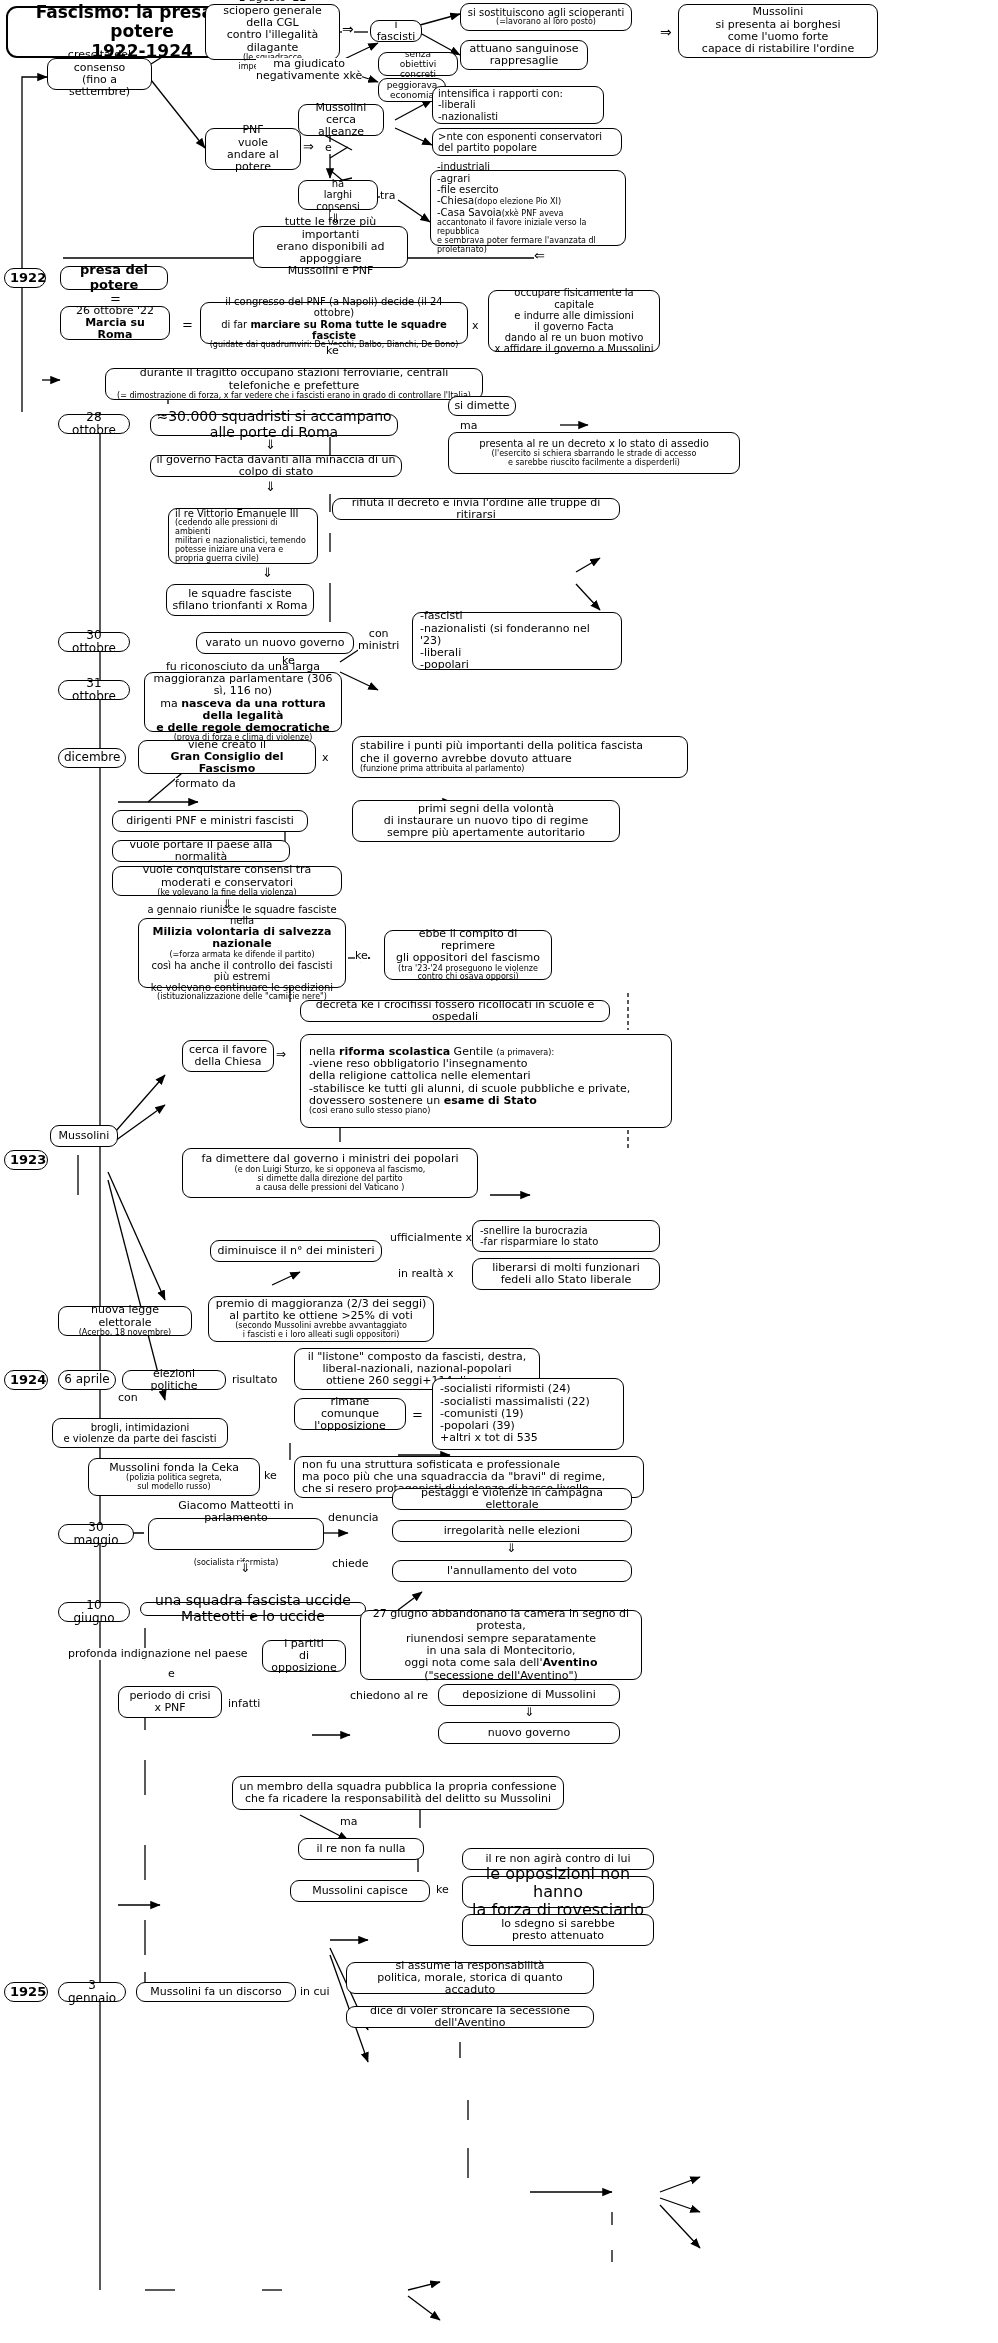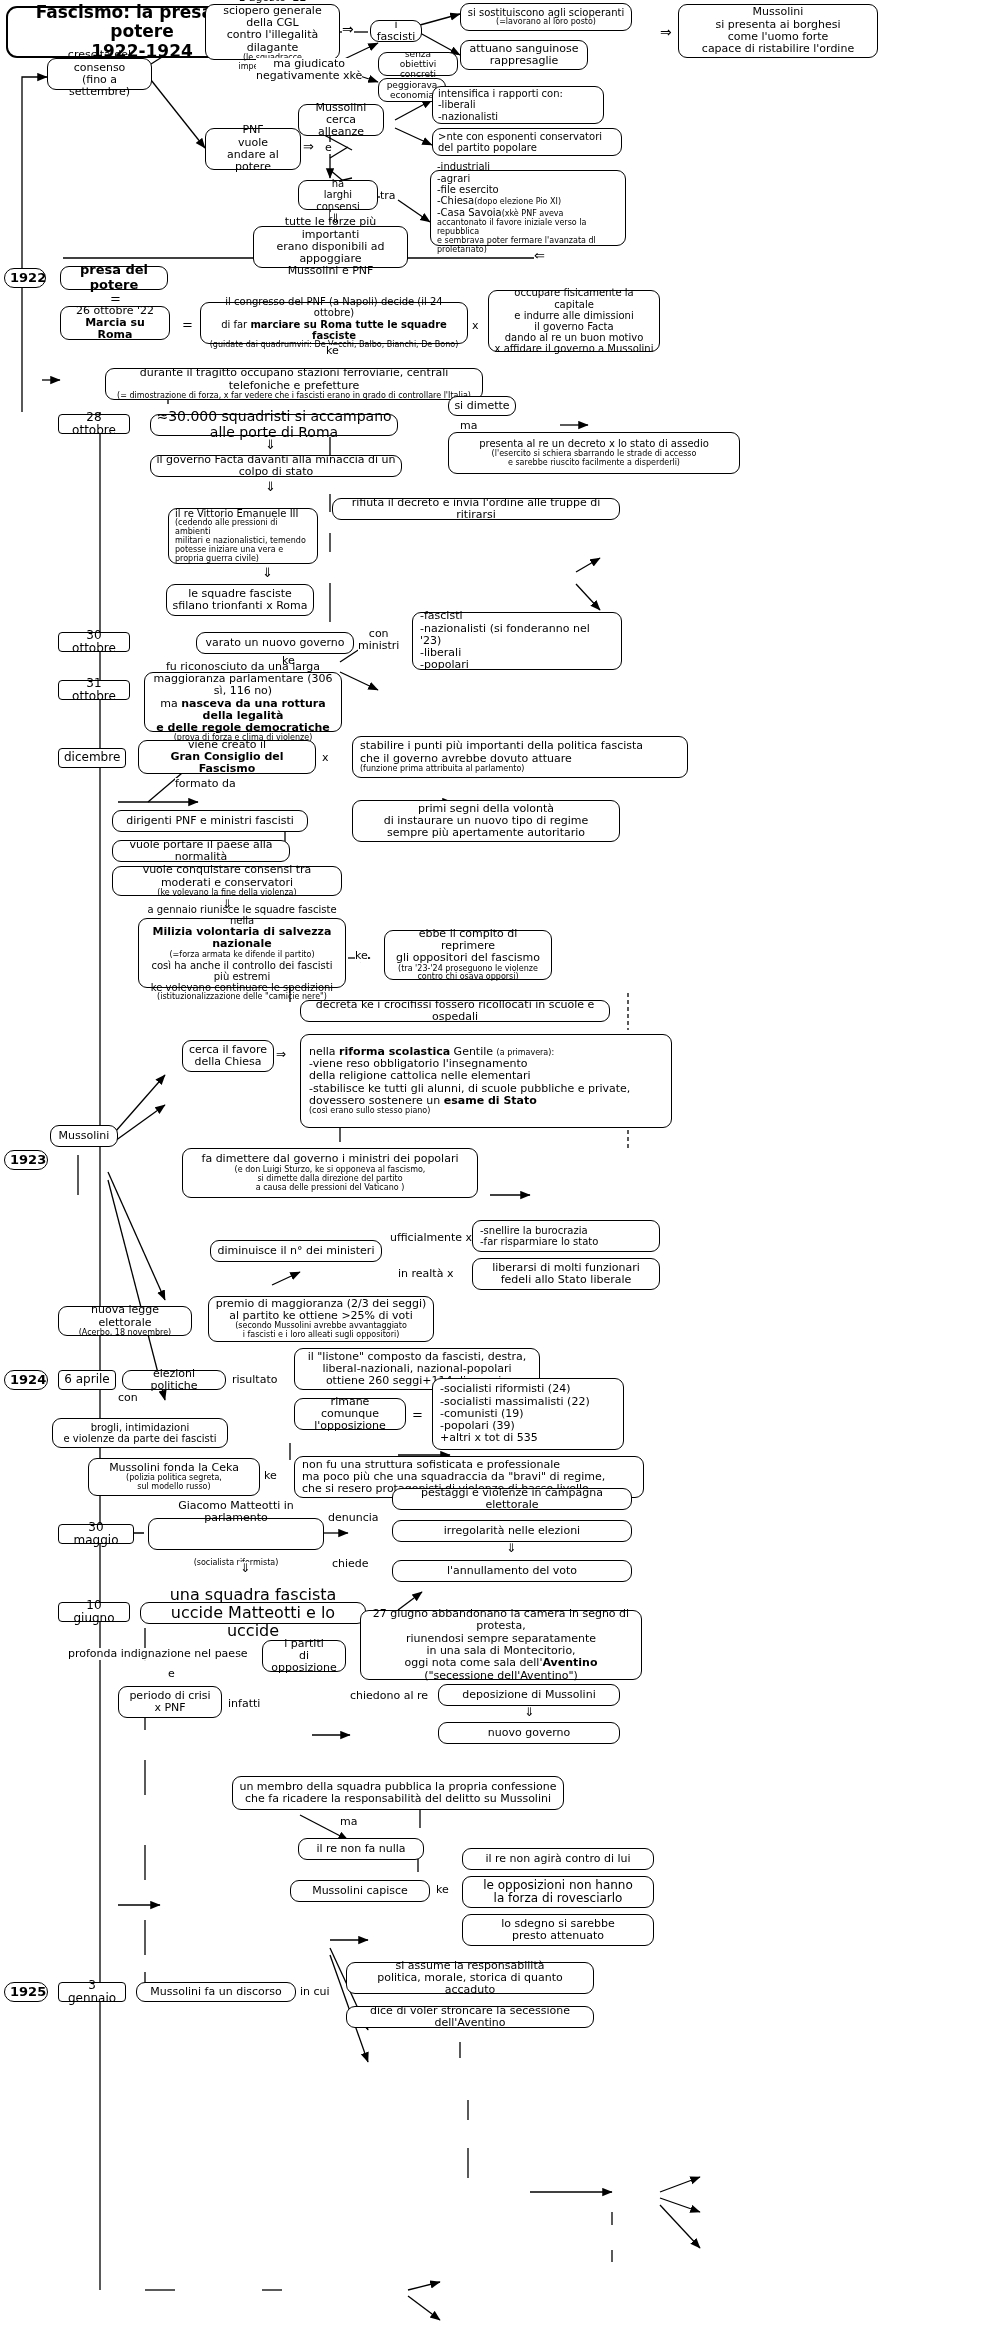--- a/index.html
+++ b/index.html
@@ -4,21 +4,21 @@
 <style>
   html,body{margin:0;padding:0;background:#fff;}
   body{font-family:"DejaVu Sans","Liberation Sans",sans-serif;color:#000;}
   #stage{position:relative;width:998px;height:2343px;background:#fff;overflow:hidden;}
   .node{position:absolute;box-sizing:border-box;border:1.4px solid #000;border-radius:9px;
         background:#fff;text-align:center;line-height:1.12;padding:3px 5px;
         display:flex;flex-direction:column;justify-content:center;}
   .node.l{text-align:left;align-items:flex-start;}
   .title{border:2.6px solid #000;border-radius:11px;font-weight:bold;font-size:17px;line-height:1.15;}
   .yr{border:1.6px solid #000;border-radius:10px;font-weight:bold;font-size:13px;}
-  .date{border:1.2px solid #000;border-radius:4px;font-size:12px;align-items:center;}
+  .date{border:1.2px solid #000;border-radius:10px;font-size:12px;align-items:center;}
   .lbl{position:absolute;font-size:11px;background:#fff;white-space:nowrap;line-height:1.05;text-align:center;}
   .b{font-weight:bold;}
   .xs{font-size:8px;}
   svg.edges{position:absolute;left:0;top:0;width:998px;height:2343px;pointer-events:none;}
   .node>div{width:100%;}
 </style>
 </head>
 <body>
 
 <div id="stage">
@@ -498,21 +498,21 @@
 </div>
 <div class="lbl" style="left:506px;top:1542px;font-size:12px;">⇓</div>
 <div class="node" style="left:392px;top:1560px;width:240px;height:22px;font-size:11px;">
   <div>l'annullamento del voto</div>
 </div>
 <div class="lbl" style="left:240px;top:1562px;font-size:12px;">⇓</div>
 
 <div class="node date" style="left:58px;top:1602px;width:72px;height:20px;">
   <div>10 giugno</div>
 </div>
-<div class="node" style="left:140px;top:1602px;width:226px;height:22px;font-size:16px;">
+<div class="node" style="left:140px;top:1602px;width:226px;height:14px;font-size:14px;">
   <div>una squadra fascista uccide Matteotti e lo uccide</div>
 </div>
 <div class="lbl" style="left:68px;top:1648px;">
   <span>profonda indignazione nel paese</span>
 </div>
 <div class="lbl" style="left:168px;top:1668px;">
   <span>e</span>
 </div>
 <div class="node" style="left:118px;top:1686px;width:104px;height:32px;font-size:11px;">
   <div style="white-space:pre-line">periodo di crisi
@@ -553,21 +553,21 @@
 <div class="node" style="left:298px;top:1838px;width:126px;height:22px;font-size:11px;">
   <div>il re non fa nulla</div>
 </div>
 <div class="node" style="left:290px;top:1880px;width:140px;height:22px;font-size:11px;">
   <div>Mussolini capisce</div>
 </div>
 <div class="lbl" style="left:436px;top:1884px;"><span>ke</span></div>
 <div class="node" style="left:462px;top:1848px;width:192px;height:22px;font-size:11px;">
   <div>il re non agirà contro di lui</div>
 </div>
-<div class="node" style="left:462px;top:1876px;width:192px;height:32px;font-size:12px;">
+<div class="node" style="left:462px;top:1876px;width:192px;height:32px;font-size:16px;">
   <div style="white-space:pre-line">le opposizioni non hanno
 la forza di rovesciarlo</div>
 </div>
 <div class="node" style="left:462px;top:1914px;width:192px;height:32px;font-size:11px;">
   <div style="white-space:pre-line">lo sdegno si sarebbe
 presto attenuato</div>
 </div>
 
 <div class="node yr" style="left:4px;top:1982px;width:44px;height:20px;">
   <div>1925</div>

